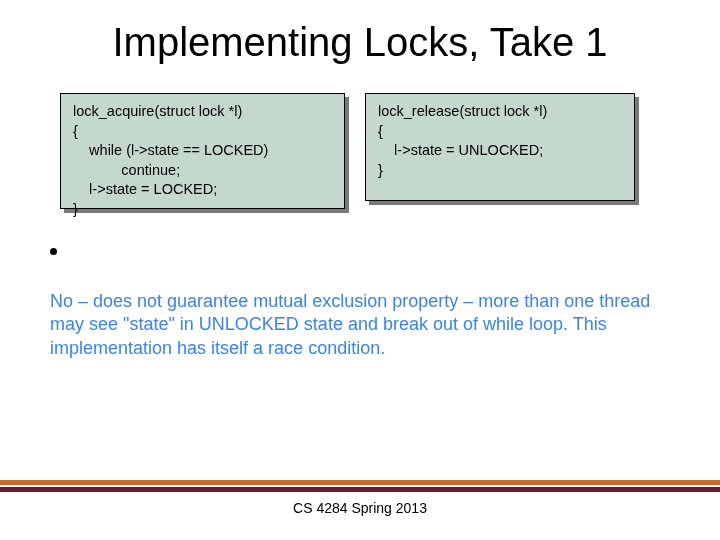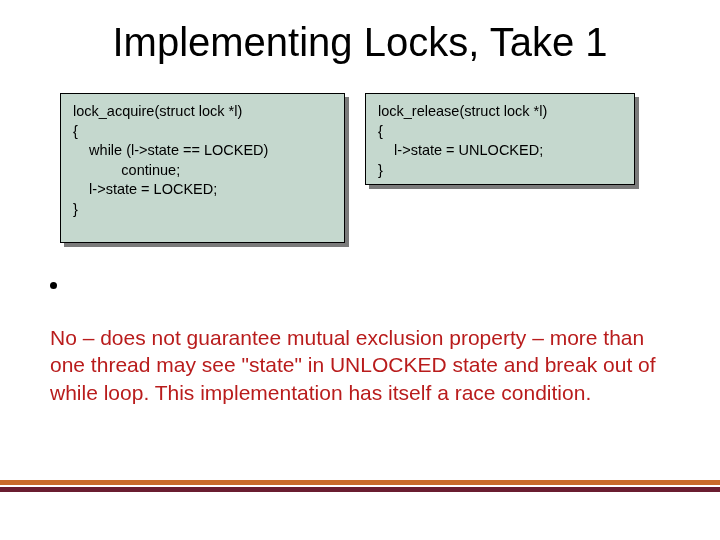--- a/index.html
+++ b/index.html
@@ -37,41 +37,41 @@
   .code-front {
     position: relative;
     background: #c5d8ce;
     border: 1.5px solid #000;
     padding: 8px 12px;
     font-size: 14.5px;
     line-height: 1.35;
     font-family: Arial, sans-serif;
     white-space: pre;
   }
-  .box-left { width: 285px; height: 150px; }
-  .box-right { width: 270px; height: 92px; }
+  .box-left { width: 285px; height: 116px; }
+  .box-right { width: 270px; height: 108px; }
   .bullet-row {
     padding: 28px 0 0 50px;
     font-size: 27px;
     color: #000;
   }
   .bullet-dot {
     display: inline-block;
     width: 7px; height: 7px;
     background: #000;
     border-radius: 50%;
     vertical-align: middle;
     margin-right: 12px;
     margin-bottom: 4px;
   }
   .body-text {
     padding: 22px 50px 0 50px;
-    font-size: 21px;
+    font-size: 18px;
     line-height: 1.3;
-    color: #b91c1c;
+    color: #3b82f6;
   }
   .footer {
     position: absolute;
     bottom: 0;
     left: 0;
     right: 0;
     height: 70px;
   }
   .footer-bar {
     position: absolute;
@@ -145,13 +145,14 @@
 
 <div class="bullet-row">
   <span class="bullet-dot"></span>
 </div>
 
 <div class="body-text">No – does not guarantee mutual exclusion property – more than one thread may see "state" in UNLOCKED state and break out of while loop. This implementation has itself a race condition.</div>
 
 <div class="footer">
   <div class="footer-bar bar-orange"></div>
   <div class="footer-bar bar-maroon"></div>
+  <div class="footer-center">CS 4284 Spring 2013</div>
 </div>
 
 </body></html>

